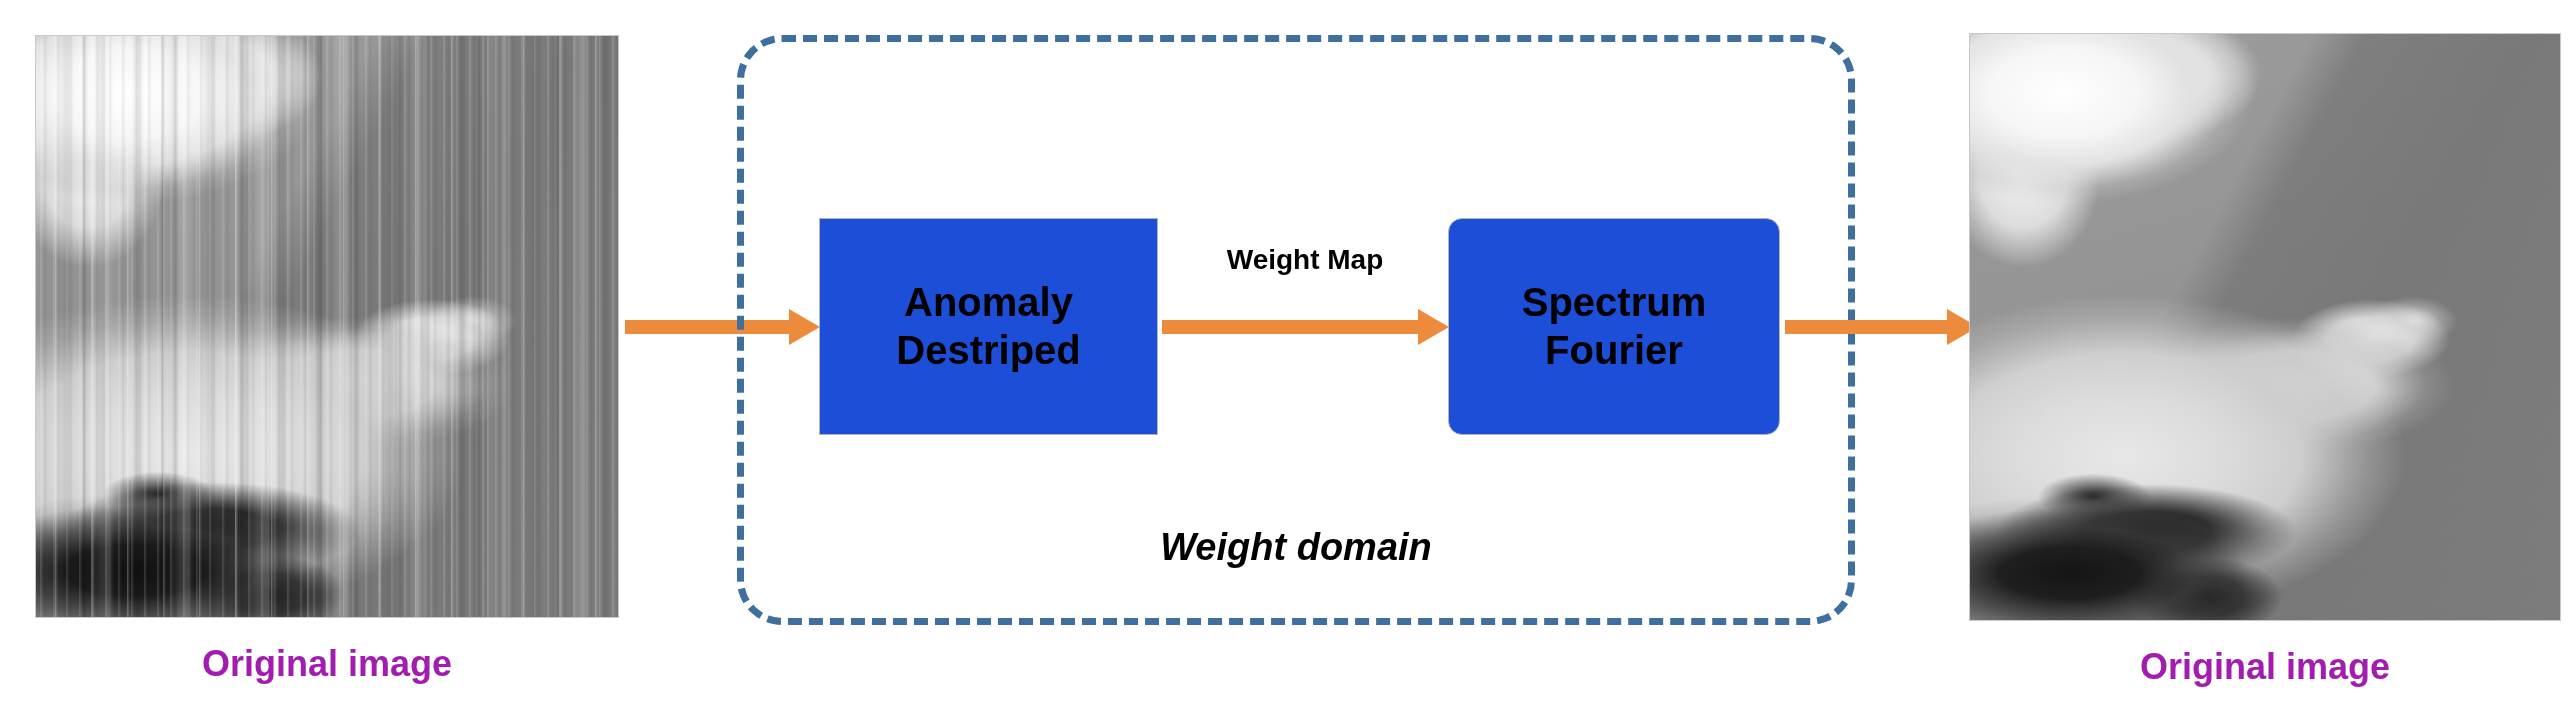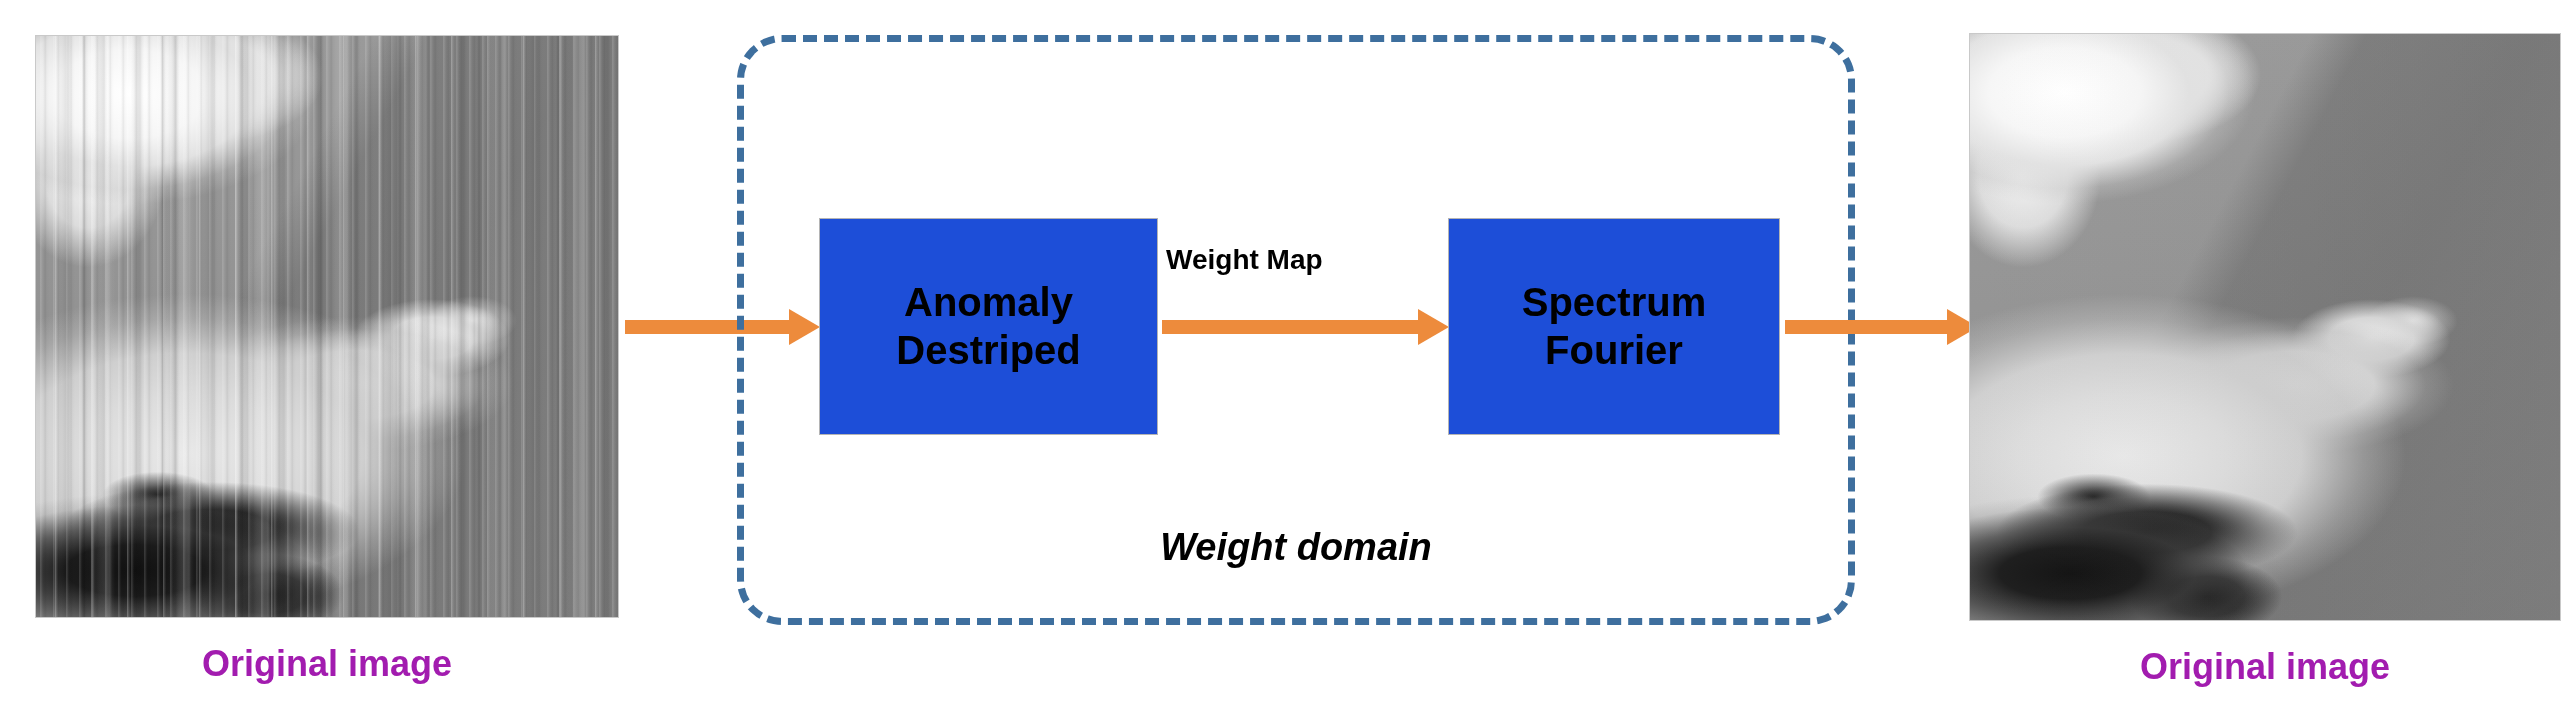--- a/index.html
+++ b/index.html
@@ -161,20 +161,21 @@
     border-bottom: 18px solid transparent;
     border-left: 31px solid #ed8b3c;
   }
 
   .arrow-label {
     position: absolute;
     font-weight: bold;
     font-size: 28px;
     color: #000000;
     white-space: nowrap;
+    text-align: center;
     font-family: "Liberation Sans", sans-serif;
   }
 </style>
 </head>
 <body>
 
 <div id="canvas">
 
   <div class="sat-panel" style="left:35px; top:35px; width:584px; height:583px;">
     <div class="sat-scene"></div>
@@ -195,21 +196,21 @@
       <div>Destriped</div>
     </div>
   </div>
 
   <div class="arrow-label" style="left:1166px; top:244px; width:278px;">Weight Map</div>
   <div class="arrow" style="left:1162px; top:320px; width:287px;">
     <div class="shaft" style="width:256px;"></div>
     <div class="head" style="left:256px;"></div>
   </div>
 
-  <div class="proc-block" style="left:1448px; top:218px; width:332px; height:217px;">
+  <div class="proc-block" style="left:1448px; top:218px; width:332px; height:217px;border-radius:14px;">
     <div>
       <div>Spectrum</div>
       <div>Fourier</div>
     </div>
   </div>
 
   <div class="domain-label" style="left:737px; top:526px; width:1118px;">Weight domain</div>
 
   <div class="arrow" style="left:1785px; top:320px; width:193px;">
     <div class="shaft" style="width:162px;"></div>

